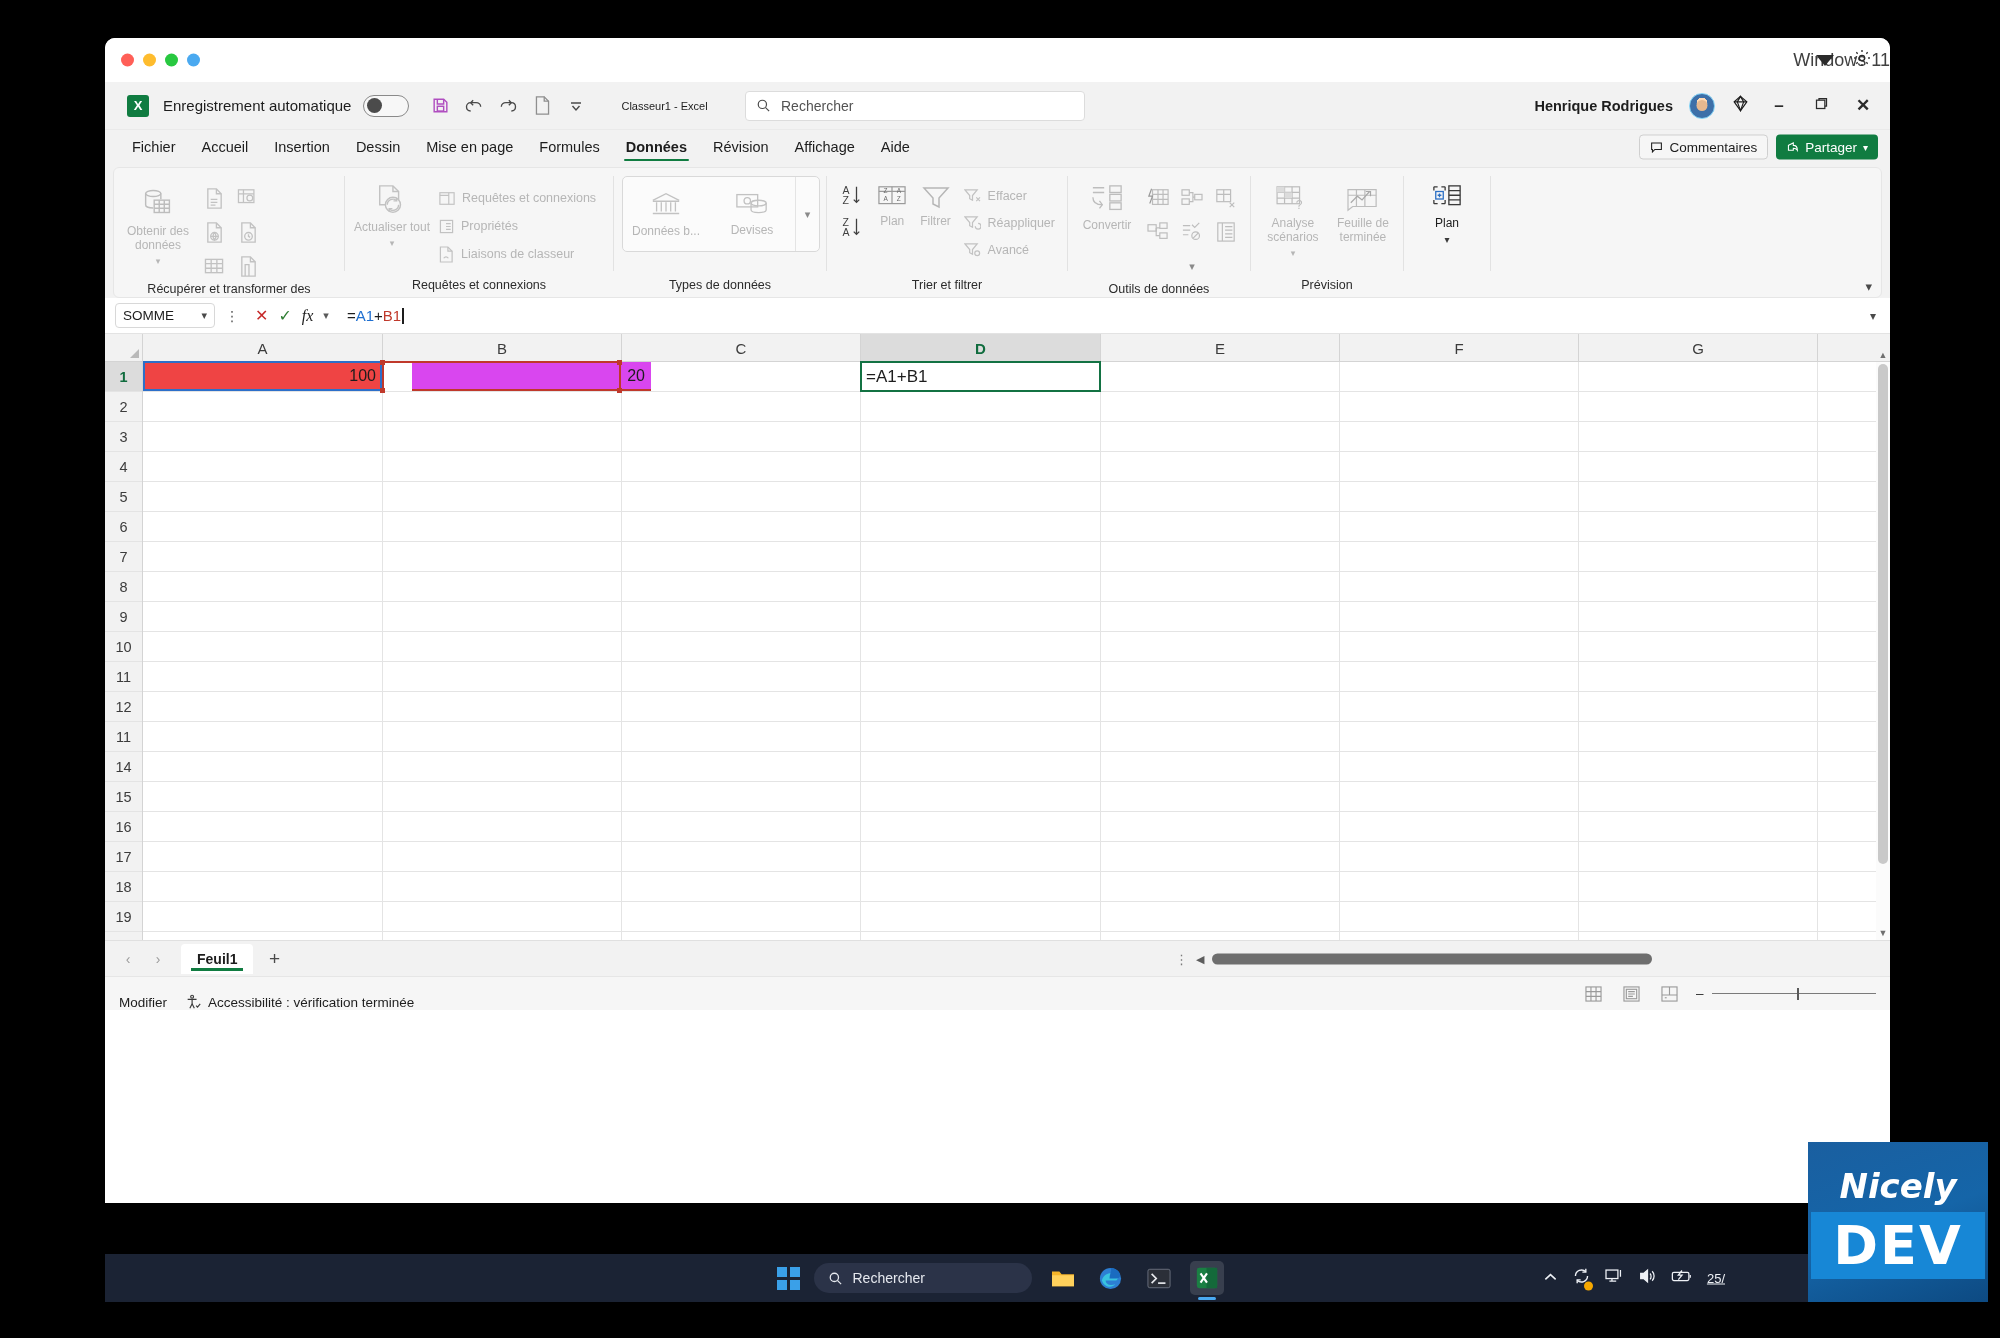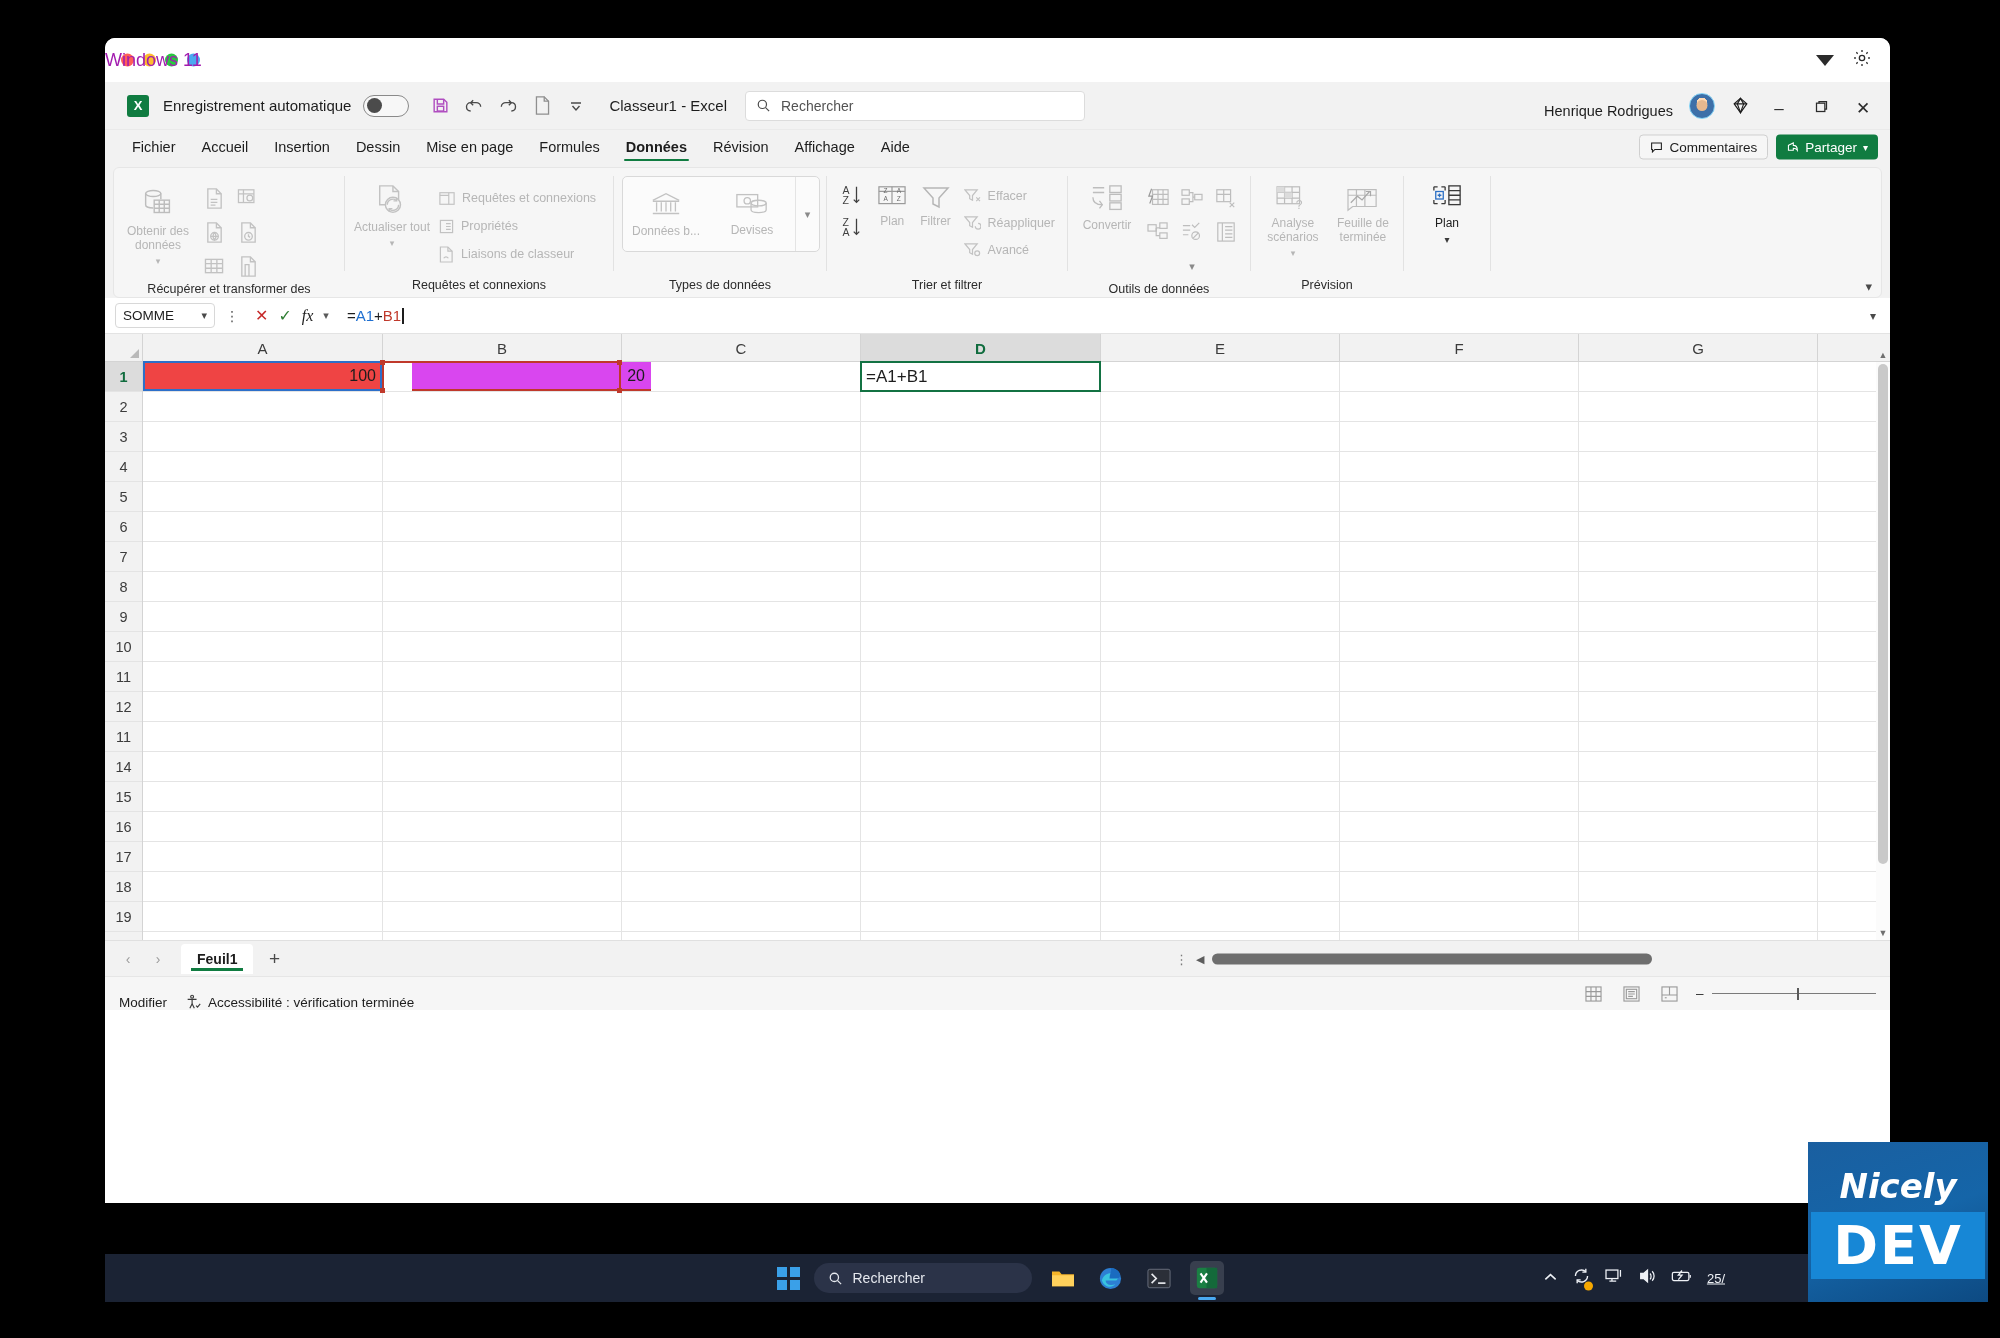--- a/index.html
+++ b/index.html
@@ -28,22 +28,22 @@
     position: relative;
     display: flex; align-items: center;
   }
   .traffic { position: absolute; left: 16px; top: 50%; transform: translateY(-50%); display: flex; gap: 9px; }
   .dot { width: 13px; height: 13px; border-radius: 50%; }
   .dot.r { background: #ff5f57; }
   .dot.y { background: #febc2e; }
   .dot.g { background: #28c840; }
   .dot.b { background: #4aa9f0; }
   .win-title {
-    position: absolute; left: 0; right: 0; text-align: left;
-    font-size: 18px; color: #a21caf;
+    position: absolute; left: 0; right: 0; text-align: right;
+    font-size: 18px; color: #404040;
   }
   .tb-right { position: absolute; right: 18px; top: 50%; transform: translateY(-50%); display:flex; align-items:center; gap: 18px; color:#3a3a3a; }
   .tri-down { width:0;height:0;border-left:9px solid transparent;border-right:9px solid transparent;border-top:11px solid #2b2b2b; }
 
   
   .qat {
     height: 48px; background: #f2f2f2;
     display: flex; align-items: center; gap: 0px;
     padding: 0 12px; position: relative;
     border-bottom: 1px solid #eaeaea;
@@ -57,33 +57,33 @@
   .qat-label { font-size: 15px; color: #1d1d1d; margin-right: 12px; }
   .toggle {
     width: 46px; height: 22px; border-radius: 11px;
     background: #f7f7f7; border: 1.6px solid #8a8a8a; position: relative; margin-right: 16px;
   }
   .toggle::after {
     content: ""; position: absolute; left: 3px; top: 2.4px;
     width: 15px; height: 15px; border-radius: 50%; background: #4b4b4b;
   }
   .qicon { width: 30px; height: 30px; display: flex; align-items: center; justify-content: center; margin-right: 4px; }
-  .doc-title { font-size: 15px; color: #1d1d1d; margin-left: 14px; white-space: nowrap; }
+  .doc-title { font-size: 11px; color: #1d1d1d; margin-left: 26px; white-space: nowrap; }
 
   .searchbox {
     position: absolute; left: 640px; top: 50%; transform: translateY(-50%);
     width: 340px; height: 30px; background: #ffffff;
     border: 1px solid #dcdcdc; border-radius: 4px;
     display:flex; align-items:center; padding: 0 10px; gap: 10px;
   }
   .searchbox .ph { font-size: 14px; color: #535353; }
 
   .qat-right {
     position: absolute; right: 14px; top: 50%; transform: translateY(-50%);
-    display:flex; align-items:flex-end; gap: 16px;
+    display:flex; align-items:center; gap: 16px; font-weight: bold;
   }
   .username { font-size: 14.5px; color: #1d1d1d; }
   .avatar {
     width: 26px; height: 26px; border-radius: 50%;
     background: radial-gradient(circle at 50% 38%, #ffd9b3 0 28%, #3d6fa8 29% 100%);
     border: 1.5px solid #7fd0f5;
     overflow: hidden; position: relative;
   }
   .avatar::after {
     content:""; position:absolute; left:50%; top:26%; transform:translateX(-50%);

